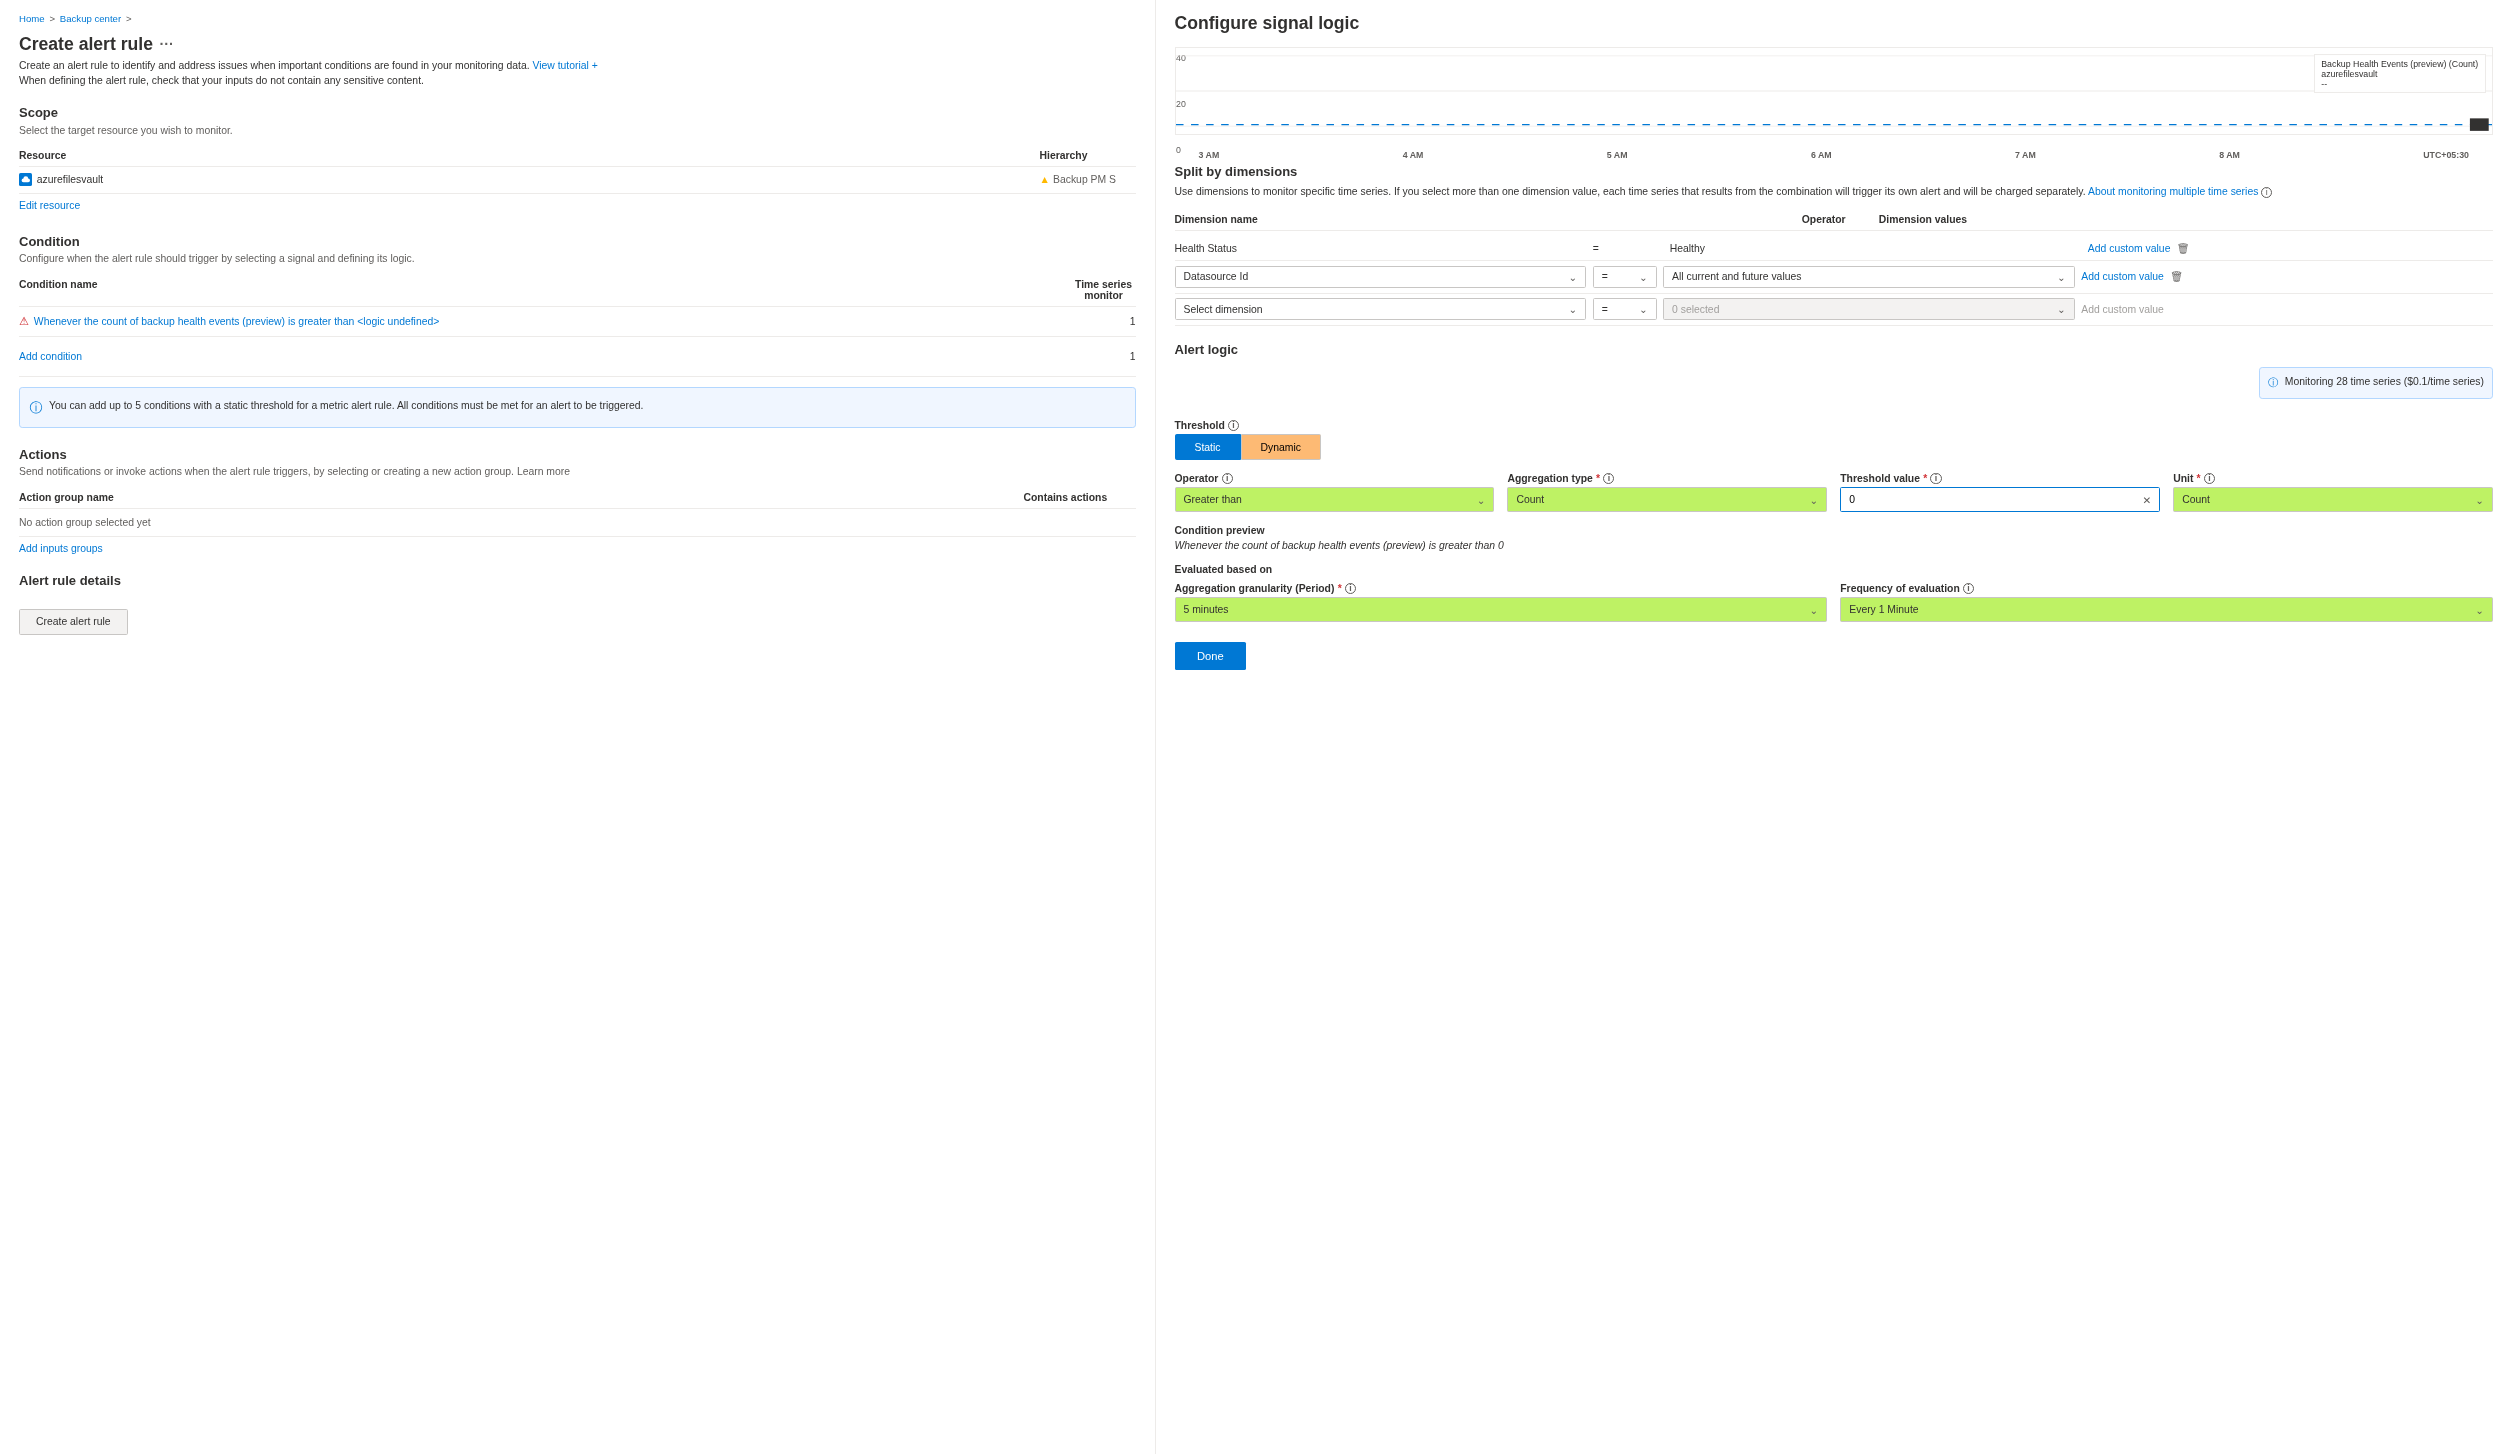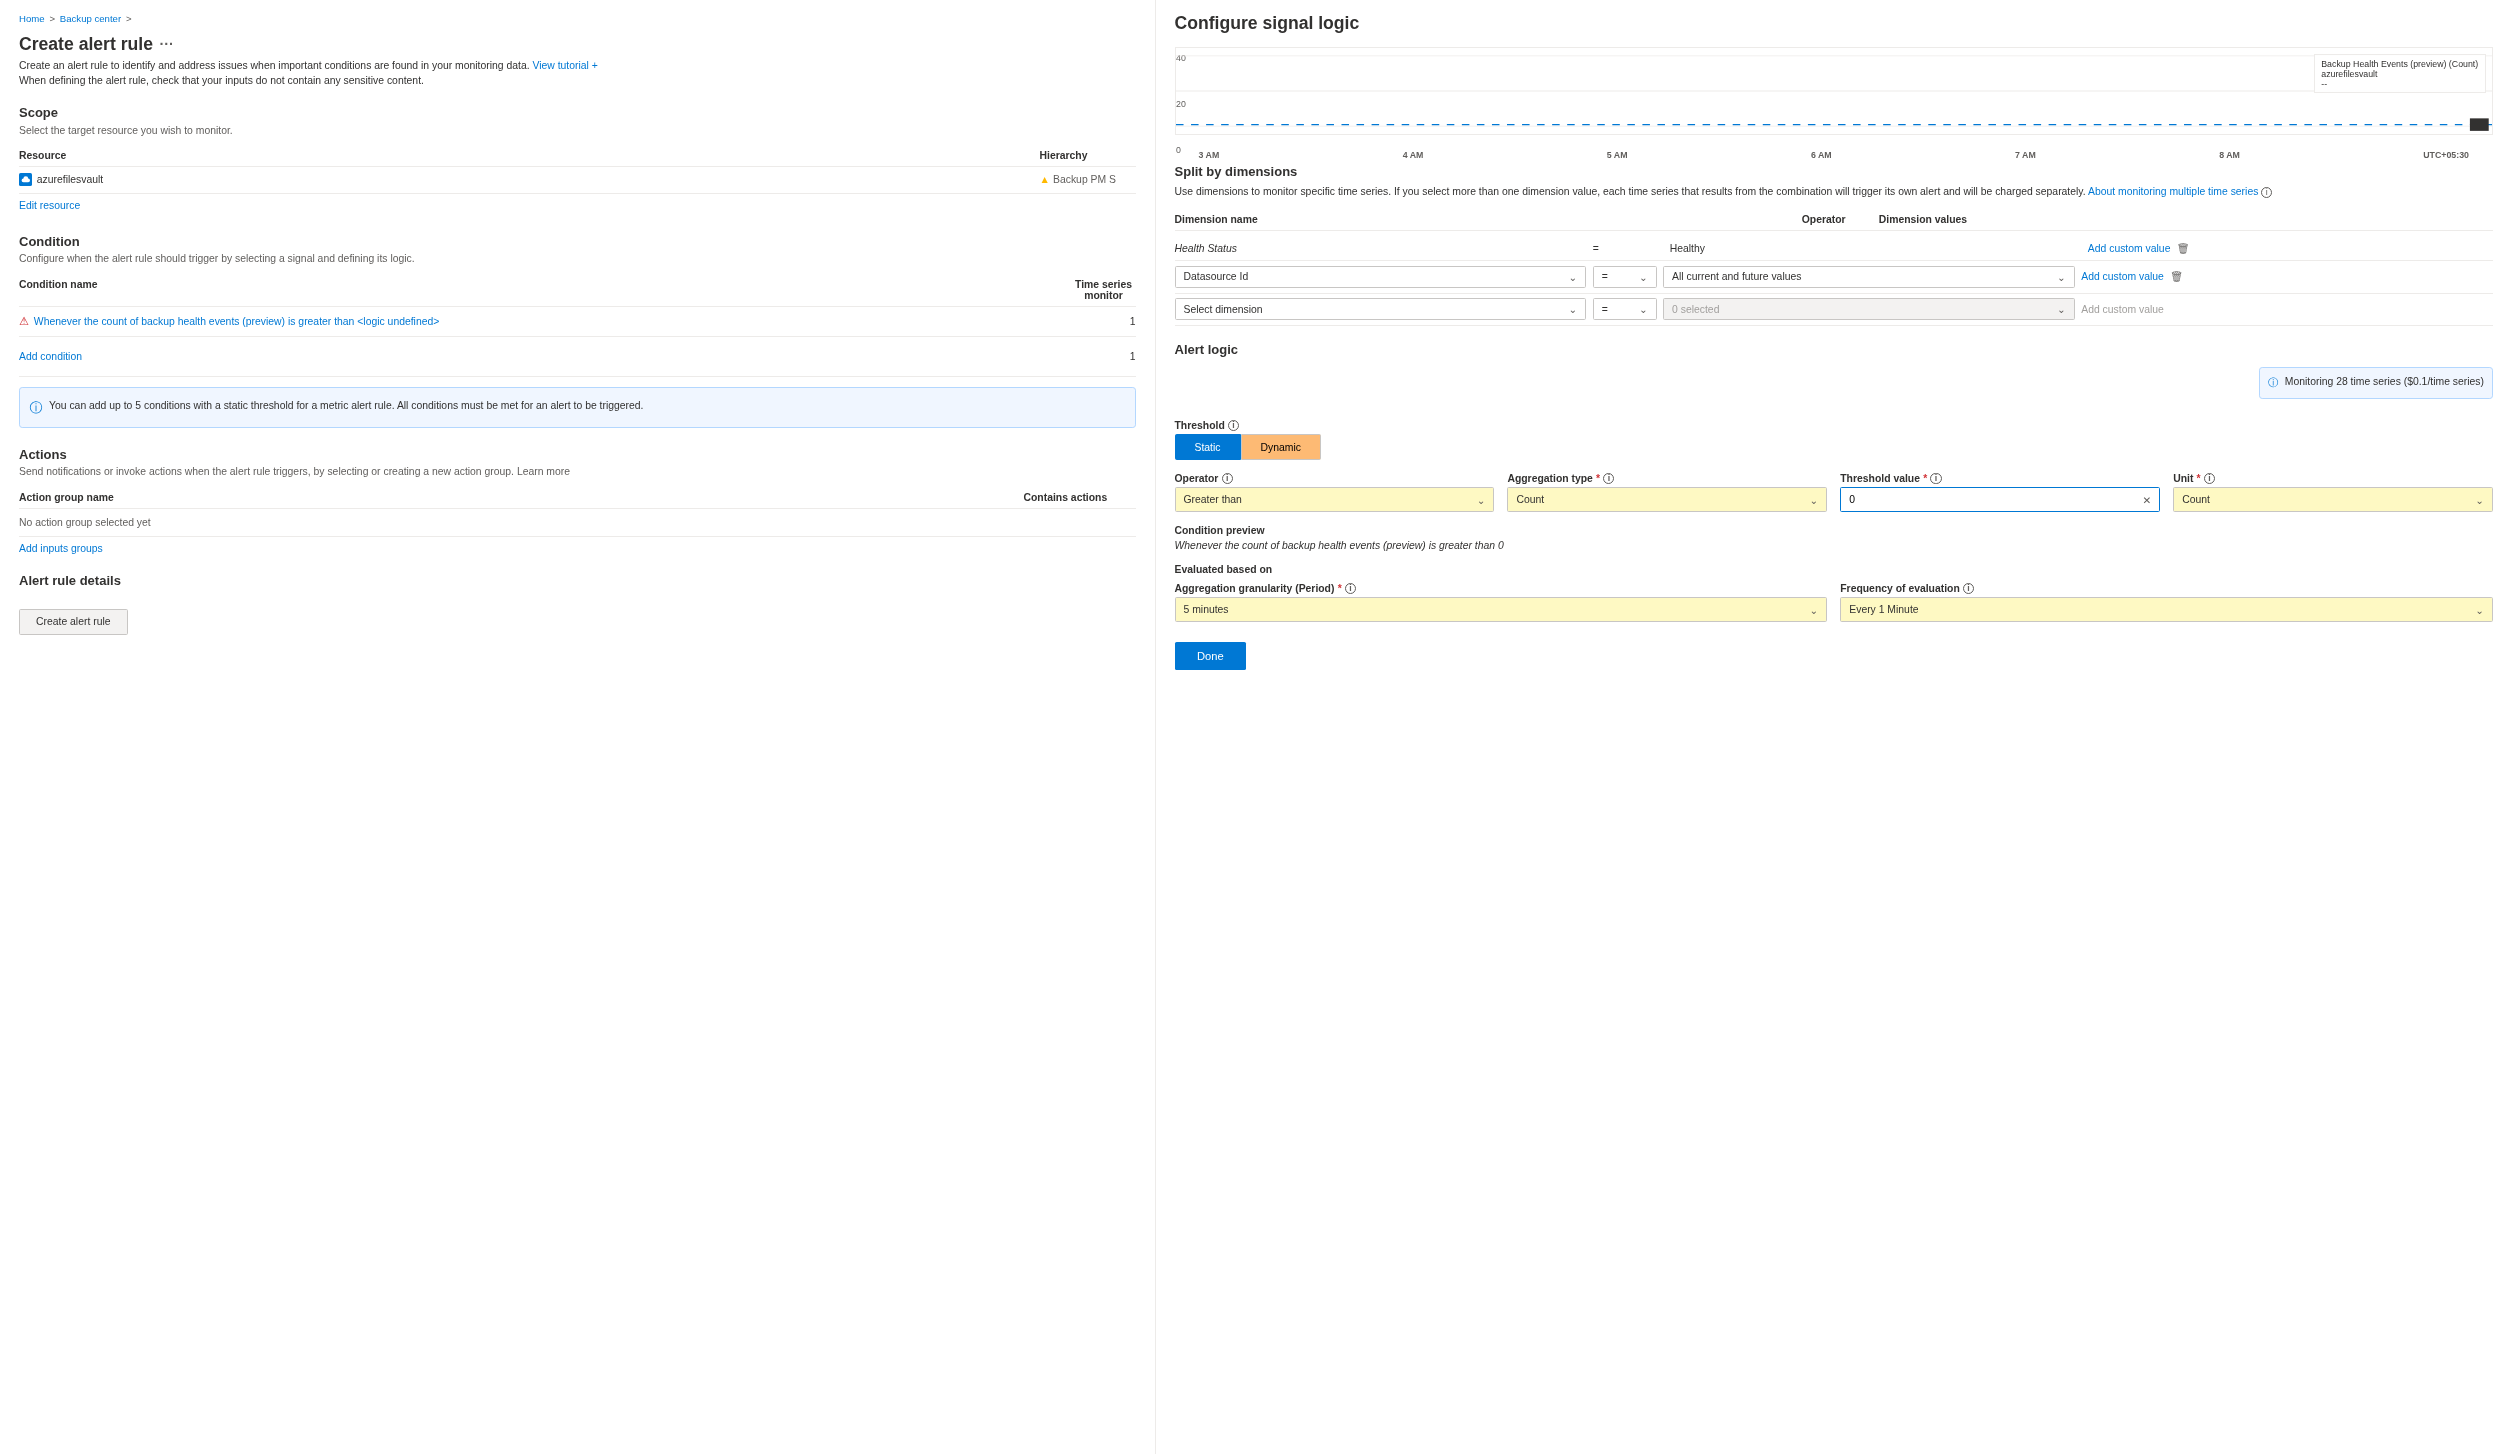--- a/index.html
+++ b/index.html
@@ -126,21 +126,21 @@
     .dim-table-header {
       display: flex; gap: 13px; font-weight: 600; font-size: 10.4px; padding: 4.8px 0; border-bottom: 0.8px solid #edebe9; margin-bottom: 6.4px;
     }
     .col-dim-name { flex: 1; }
     .col-dim-op { width: 64px; }
     .col-dim-vals { flex: 1; }
 
     .dim-row {
       display: flex; gap: 13px; align-items: center; padding: 4.8px 0; border-bottom: 0.8px solid #edebe9;
     }
-    .dim-name-cell { flex: 1; font-size: 10.4px; color: #323130; font-style: italic; }
+    .dim-name-cell { flex: 1; font-size: 10.4px; color: #323130; }
     .dim-op-cell { width: 64px; font-size: 10.4px; color: #323130; }
     .dim-vals-cell { flex: 1; font-size: 10.4px; color: #323130; }
     .dim-custom-cell { flex: 1; }
     .dim-custom-link { color: #0078d4; font-size: 10.4px; text-decoration: none; cursor: pointer; }
     .dim-delete-icon { color: #605e5c; cursor: pointer; margin-left: 3.2px; }
 
     .dropdown-field {
       display: flex; align-items: center; border: 0.8px solid #c8c6c4; padding: 4px 8px; border-radius: 1.6px; background: #fff; cursor: pointer; font-size: 10.4px; gap: 3.2px;
     }
     .dropdown-field .chevron { margin-left: auto; color: #605e5c; }
@@ -158,21 +158,21 @@
       padding: 6.4px 19px; border: 0.8px solid #c8c6c4; cursor: pointer; font-size: 10.4px; background: #fdba74;
     }
     .toggle-btn.active { background: #0078d4; color: #fff; border-color: #0078d4; }
     .toggle-btn:first-child { border-radius: 1.6px 0 0 1.6px; }
     .toggle-btn:last-child { border-radius: 0 1.6px 1.6px 0; }
 
     .logic-fields-row { display: flex; gap: 13px; align-items: flex-start; margin-bottom: 13px; }
     .logic-field { flex: 1; }
 
     .select-field {
-      display: flex; align-items: center; border: 0.8px solid #c8c6c4; padding: 5.6px 8px; border-radius: 1.6px; background: #fef9c3; cursor: pointer; font-size: 10.4px; gap: 3.2px; width: 100%;
+      display: flex; align-items: center; border: 0.8px solid #c8c6c4; padding: 5.6px 8px; border-radius: 1.6px; background: #bef264; cursor: pointer; font-size: 10.4px; gap: 3.2px; width: 100%;
     }
     .select-field .chevron { margin-left: auto; color: #605e5c; }
 
     .threshold-input {
       display: flex; align-items: center; border: 0.8px solid #0078d4; padding: 5.6px 8px; border-radius: 1.6px; background: #fff; font-size: 10.4px; width: 100%; position: relative;
     }
     .threshold-input input { border: none; outline: none; font-size: 10.4px; width: 100%; }
     .threshold-input .clear-icon { color: #605e5c; cursor: pointer; }
 
     .required-star { color: #d13438; }

